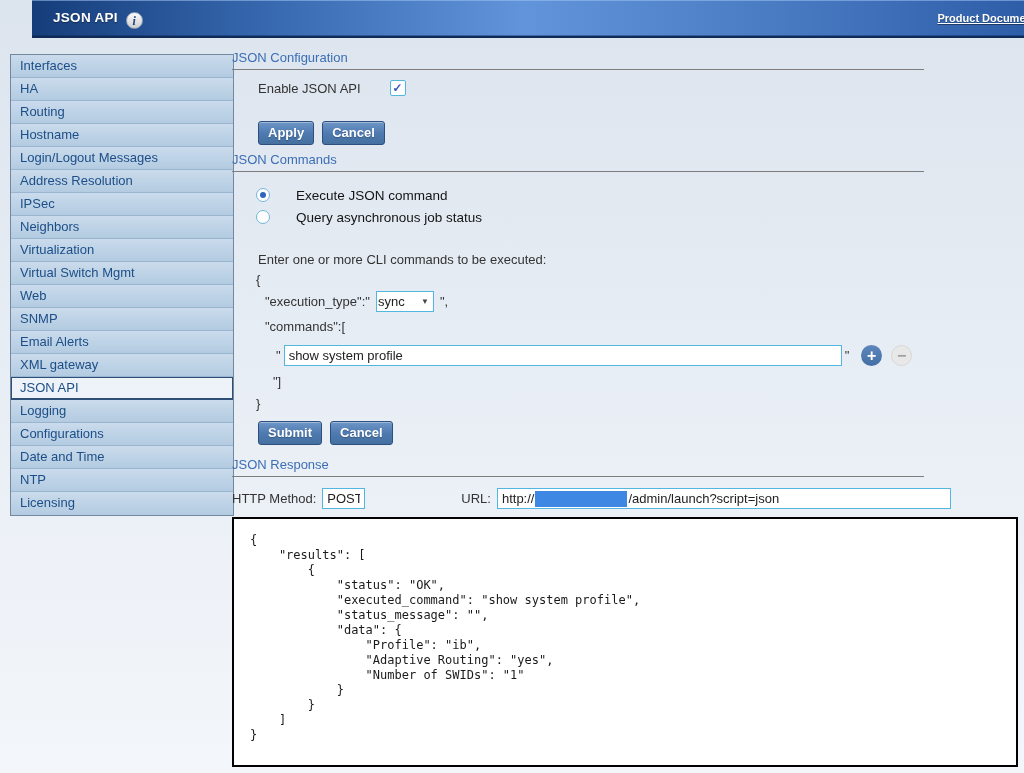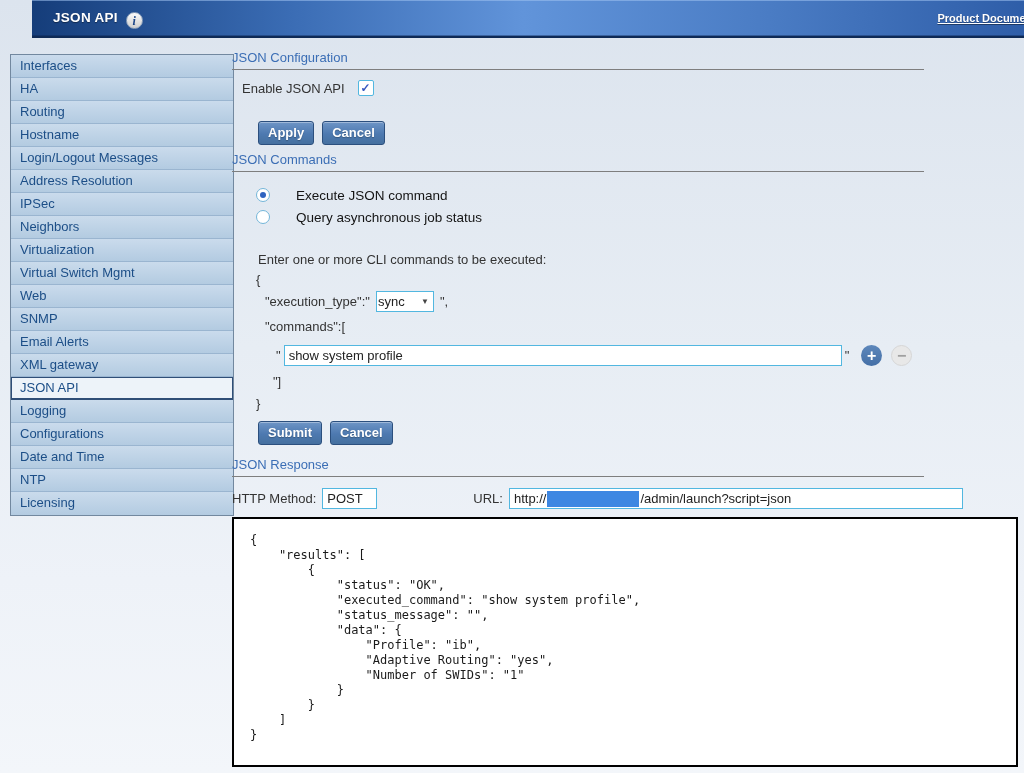--- a/index.html
+++ b/index.html
@@ -158,21 +158,21 @@
     <div class="side-item">Configurations</div>
     <div class="side-item">Date and Time</div>
     <div class="side-item">NTP</div>
     <div class="side-item">Licensing</div>
   </div>
 
 <div id="main">
 
   <div class="section-title" style="top:50px">JSON Configuration</div>
 
-  <div class="row" style="top:80px; left:10px; gap:13px">
+  <div class="row" style="top:80px; left:26px; gap:29px">
     <span>Enable JSON API</span>
     <span class="checkbox">✓</span>
   </div>
 
   <div class="row" style="top:121px; left:26px; gap:8px">
     <span class="btn">Apply</span>
     <span class="btn">Cancel</span>
   </div>
 
   <div class="section-title" style="top:152px">JSON Commands</div>
@@ -217,21 +217,21 @@
 
   <div class="row" style="top:421px; left:26px; gap:8px">
     <span class="btn">Submit</span>
     <span class="btn">Cancel</span>
   </div>
 
   <div class="section-title" style="top:457px">JSON Response</div>
 
   <div class="row" style="top:488px; left:0; gap:6px">
     <span>HTTP Method:</span>
-    <input type="text" class="text-input" style="width: 55px;" value="POST">
+    <input type="text" class="text-input" style="width: 43px;" value="POST">
     <span style="margin-left:90px">URL:</span>
     <span class="url-box" style="width:454px">
       <span>http://</span>
       <span class="redaction"></span>
       <span>/admin/launch?script=json</span>
     </span>
   </div>
 
   <div id="response-box">
     <pre>{

